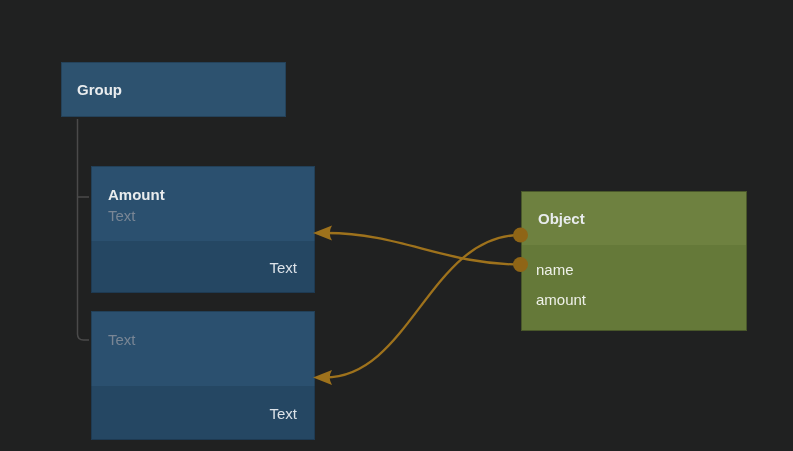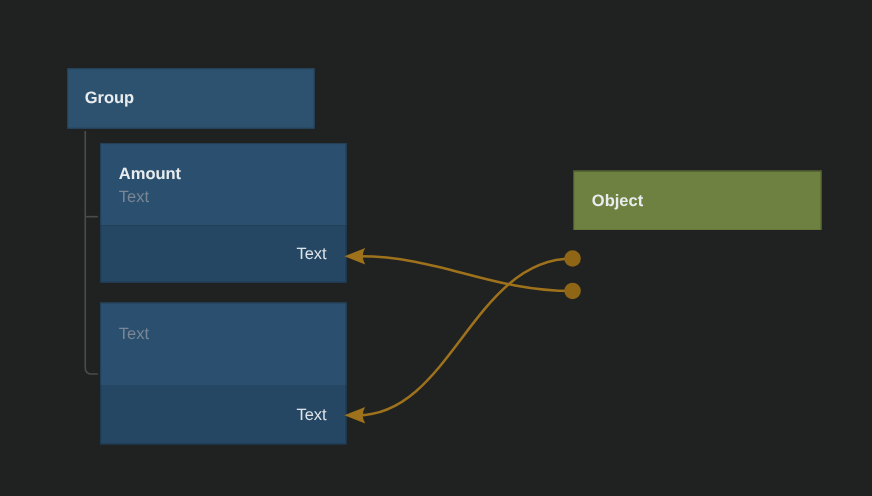--- a/index.html
+++ b/index.html
@@ -37,20 +37,21 @@
     padding-left: 15px;
     font-size: 15px;
     font-weight: 600;
     color: #e9ecee;
   }
 
   .node {
     position: absolute;
     z-index: 2;
     box-sizing: border-box;
+    margin-top: 36px;
   }
   .node.blue { width: 224px; left: 91px; }
   .node .hdr {
     background: #2b506f;
     border: 1px solid #224058;
     border-bottom: none;
     box-sizing: border-box;
     padding: 17px 16px 0 16px;
     height: 75px;
   }
@@ -142,20 +143,24 @@
     </div>
     <div class="bdy">
       <span class="out-label">Text</span>
     </div>
   </div>
 
   <div class="node green" id="node-object">
     <div class="hdr">
       <span class="title">Object</span>
     </div>
+    <div class="bdy">
+      <div class="in-row">name</div>
+      <div class="in-row">amount</div>
+    </div>
   </div>
 
   <svg class="layer" id="wire-layer" style="pointer-events:none;">
 
     <path d="M 520.5 264.5 C 445 264.5, 400 233, 327 233" fill="none" stroke="#9e721c" stroke-width="2.3" stroke-linecap="round"></path>
 
     <path d="M 520.5 235 C 430 235, 410 377.5, 325 377.5" fill="none" stroke="#9e721c" stroke-width="2.3" stroke-linecap="round"></path>
 
     <path d="M 313 233 L 332 225.5 Q 327.5 233 332 240.5 Z" fill="#9e721c"></path>
 

